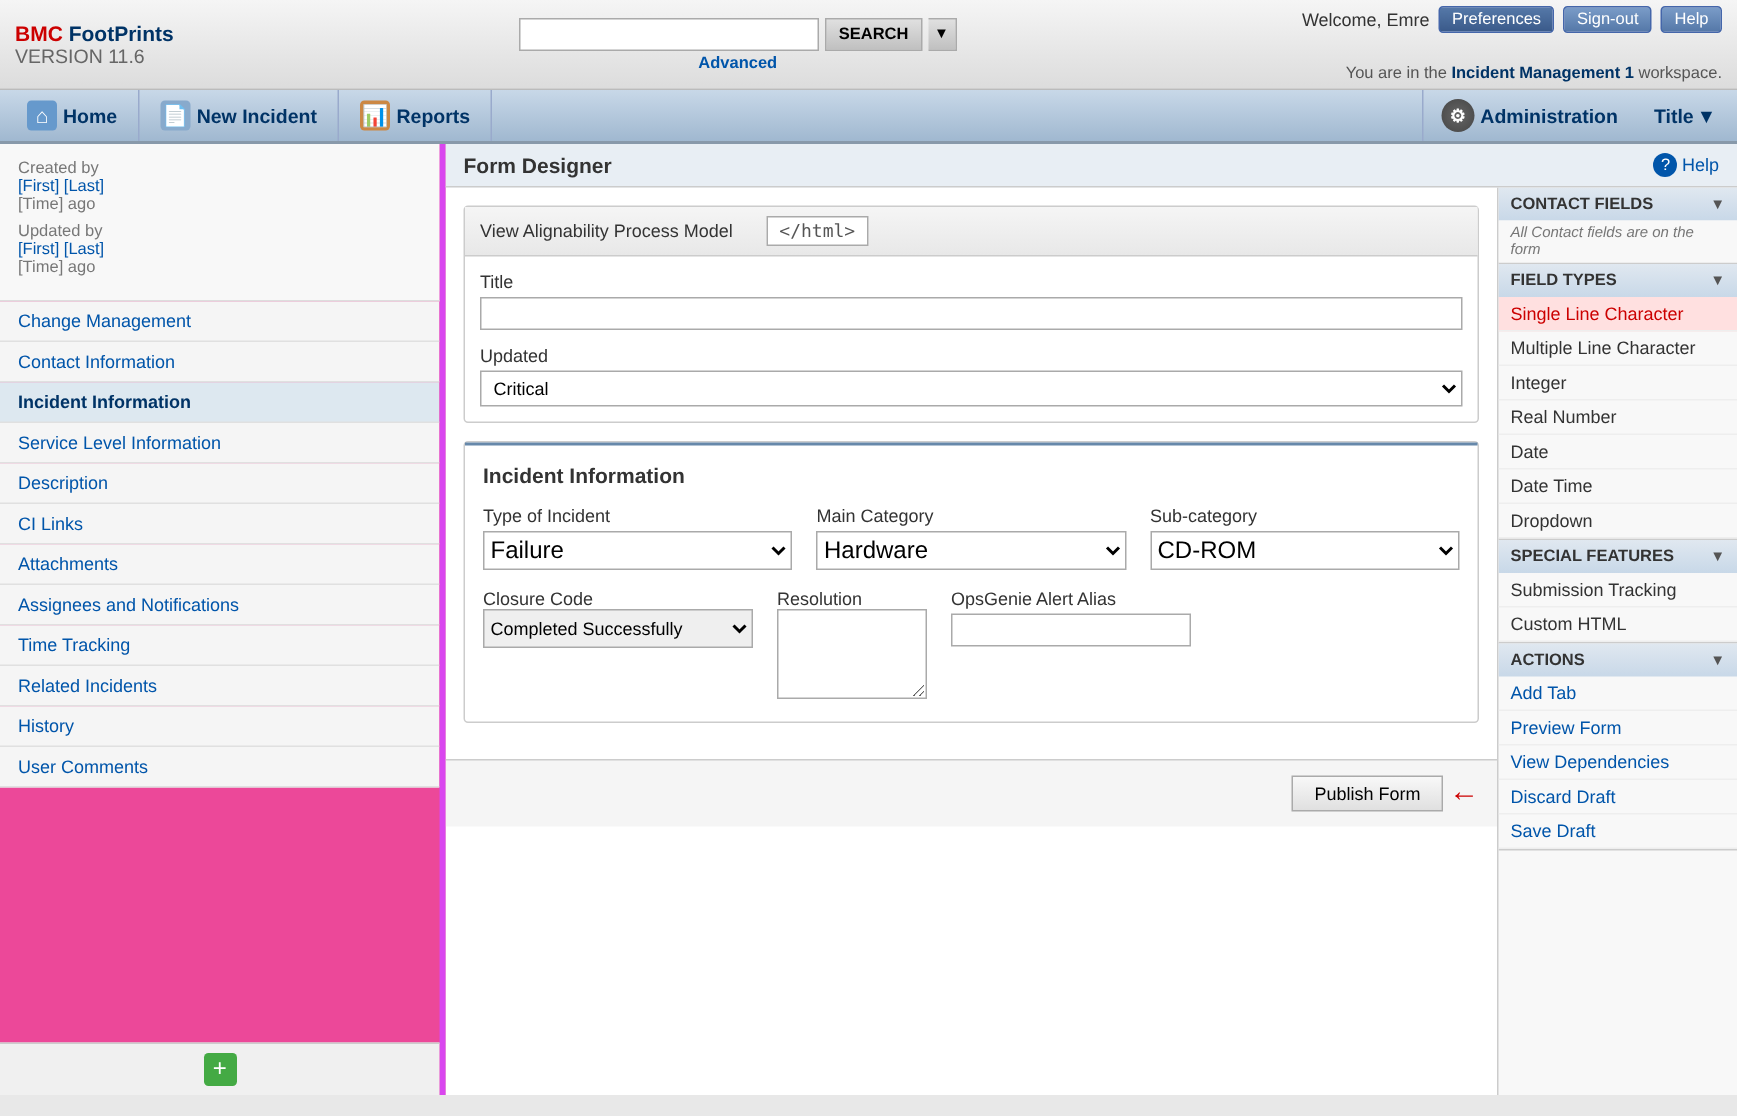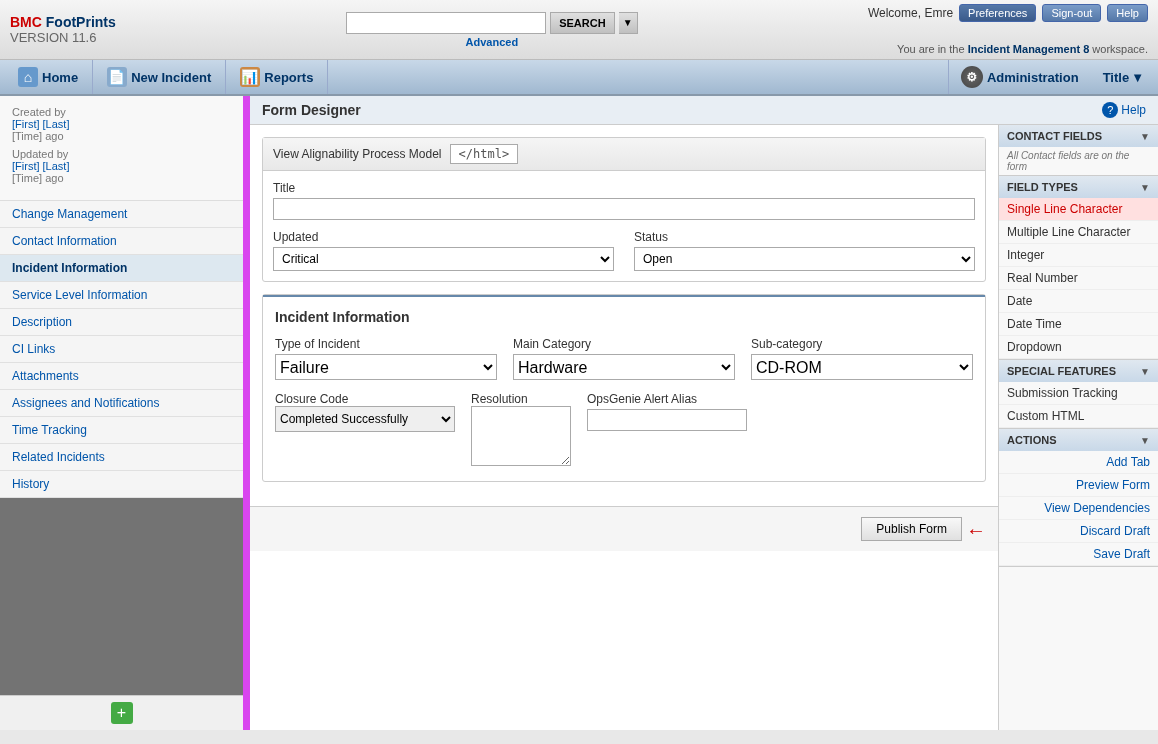--- a/index.html
+++ b/index.html
@@ -117,23 +117,23 @@
     .nav-more {
       display: flex; align-items: center; gap: 2px;
       padding: 6px 10px; cursor: pointer; font-size: 13px; font-weight: bold; color: #003366;
     }
 
     
     .main-container { display: flex; height: calc(744px - 110px); }
 
     
     .left-sidebar {
-      width: 250px;
-      background: #737373;
-      border-right: 7px solid #d946ef;
+      width: 297px;
+      background: #ec4899;
+      border-right: 4px solid #d946ef;
       display: flex;
       flex-direction: column;
     }
     .sidebar-meta {
       padding: 10px 12px;
       font-size: 11px;
       color: #555;
       background: #f8f8f8;
       border-bottom: 1px solid #ddd;
     }
@@ -198,21 +198,21 @@
       margin-bottom: 12px;
       background: white;
     }
     .form-section-header {
       background: linear-gradient(to bottom, #f5f5f5, #e8e8e8);
       padding: 6px 10px;
       font-size: 12px;
       border-bottom: 1px solid #ccc;
       display: flex;
       align-items: center;
-      gap: 8px;
+      gap: 22px;
     }
     .html-tag-btn {
       background: white;
       border: 1px solid #aaa;
       padding: 2px 8px;
       font-family: monospace;
       font-size: 12px;
       cursor: pointer;
       color: #555;
     }
@@ -306,21 +306,20 @@
       border-bottom: 1px solid #eee;
       font-size: 12px;
     }
     .panel-item.highlighted { background: #ffe0e0; color: #cc0000; }
     .panel-action-item {
       padding: 4px 8px;
       cursor: pointer;
       color: #0055aa;
       font-size: 12px;
       border-bottom: 1px solid #eee;
-      text-align: right;
     }
 
     .content-wrapper {
       flex: 1;
       display: flex;
       flex-direction: column;
       overflow: hidden;
     }
     .content-main {
       flex: 1;
@@ -353,21 +352,21 @@
     <div class="advanced-link">Advanced</div>
   </div>
   <div class="top-right">
     <div class="top-right-top">
       <span class="welcome-text">Welcome, Emre</span>
       <button class="top-btn active">Preferences</button>
       <button class="top-btn">Sign-out</button>
       <button class="top-btn">Help</button>
     </div>
     <div class="workspace-text">
-      <span>You are in the</span> <strong>Incident Management 8</strong> <span>workspace.</span>
+      <span>You are in the</span> <strong>Incident Management 1</strong> <span>workspace.</span>
     </div>
   </div>
 </div>
 
 <div class="nav-bar">
   <div class="nav-item">
     <span class="nav-icon home">⌂</span>
     <span>Home</span>
   </div>
   <div class="nav-item">
@@ -411,20 +410,21 @@
         <div class="sidebar-nav-item">Contact Information</div>
         <div class="sidebar-nav-item active">Incident Information</div>
         <div class="sidebar-nav-item">Service Level Information</div>
         <div class="sidebar-nav-item">Description</div>
         <div class="sidebar-nav-item">CI Links</div>
         <div class="sidebar-nav-item">Attachments</div>
         <div class="sidebar-nav-item">Assignees and Notifications</div>
         <div class="sidebar-nav-item">Time Tracking</div>
         <div class="sidebar-nav-item">Related Incidents</div>
         <div class="sidebar-nav-item">History</div>
+        <div class="sidebar-nav-item">User Comments</div>
       </div>
     <div class="sidebar-add-btn">
       <button class="add-icon">+</button>
     </div>
   </div>
 
   <div class="content-wrapper">
     <div class="page-header">
       <span class="page-title">Form Designer</span>
       <div class="help-link">
@@ -442,24 +442,20 @@
               <button class="html-tag-btn">&lt;/html&gt;</button>
             </div>
             <div class="form-field-group">
               <div class="field-label">Title</div>
               <input class="field-input" type="text" style="">
               <div class="field-row">
                 <div class="field-col">
                   <div class="field-label">Updated</div>
                   <select class="field-select"><option>Critical</option></select>
                 </div>
-                <div class="field-col">
-                  <div class="field-label">Status</div>
-                  <select class="field-select"><option>Open</option></select>
-                </div>
               </div>
             </div>
           </div>
 
           <div class="form-section">
             <div class="incident-section">
               <div class="incident-title">Incident Information</div>
               <div class="incident-fields">
                 <div class="incident-field">
                   <label>Type of Incident</label>

